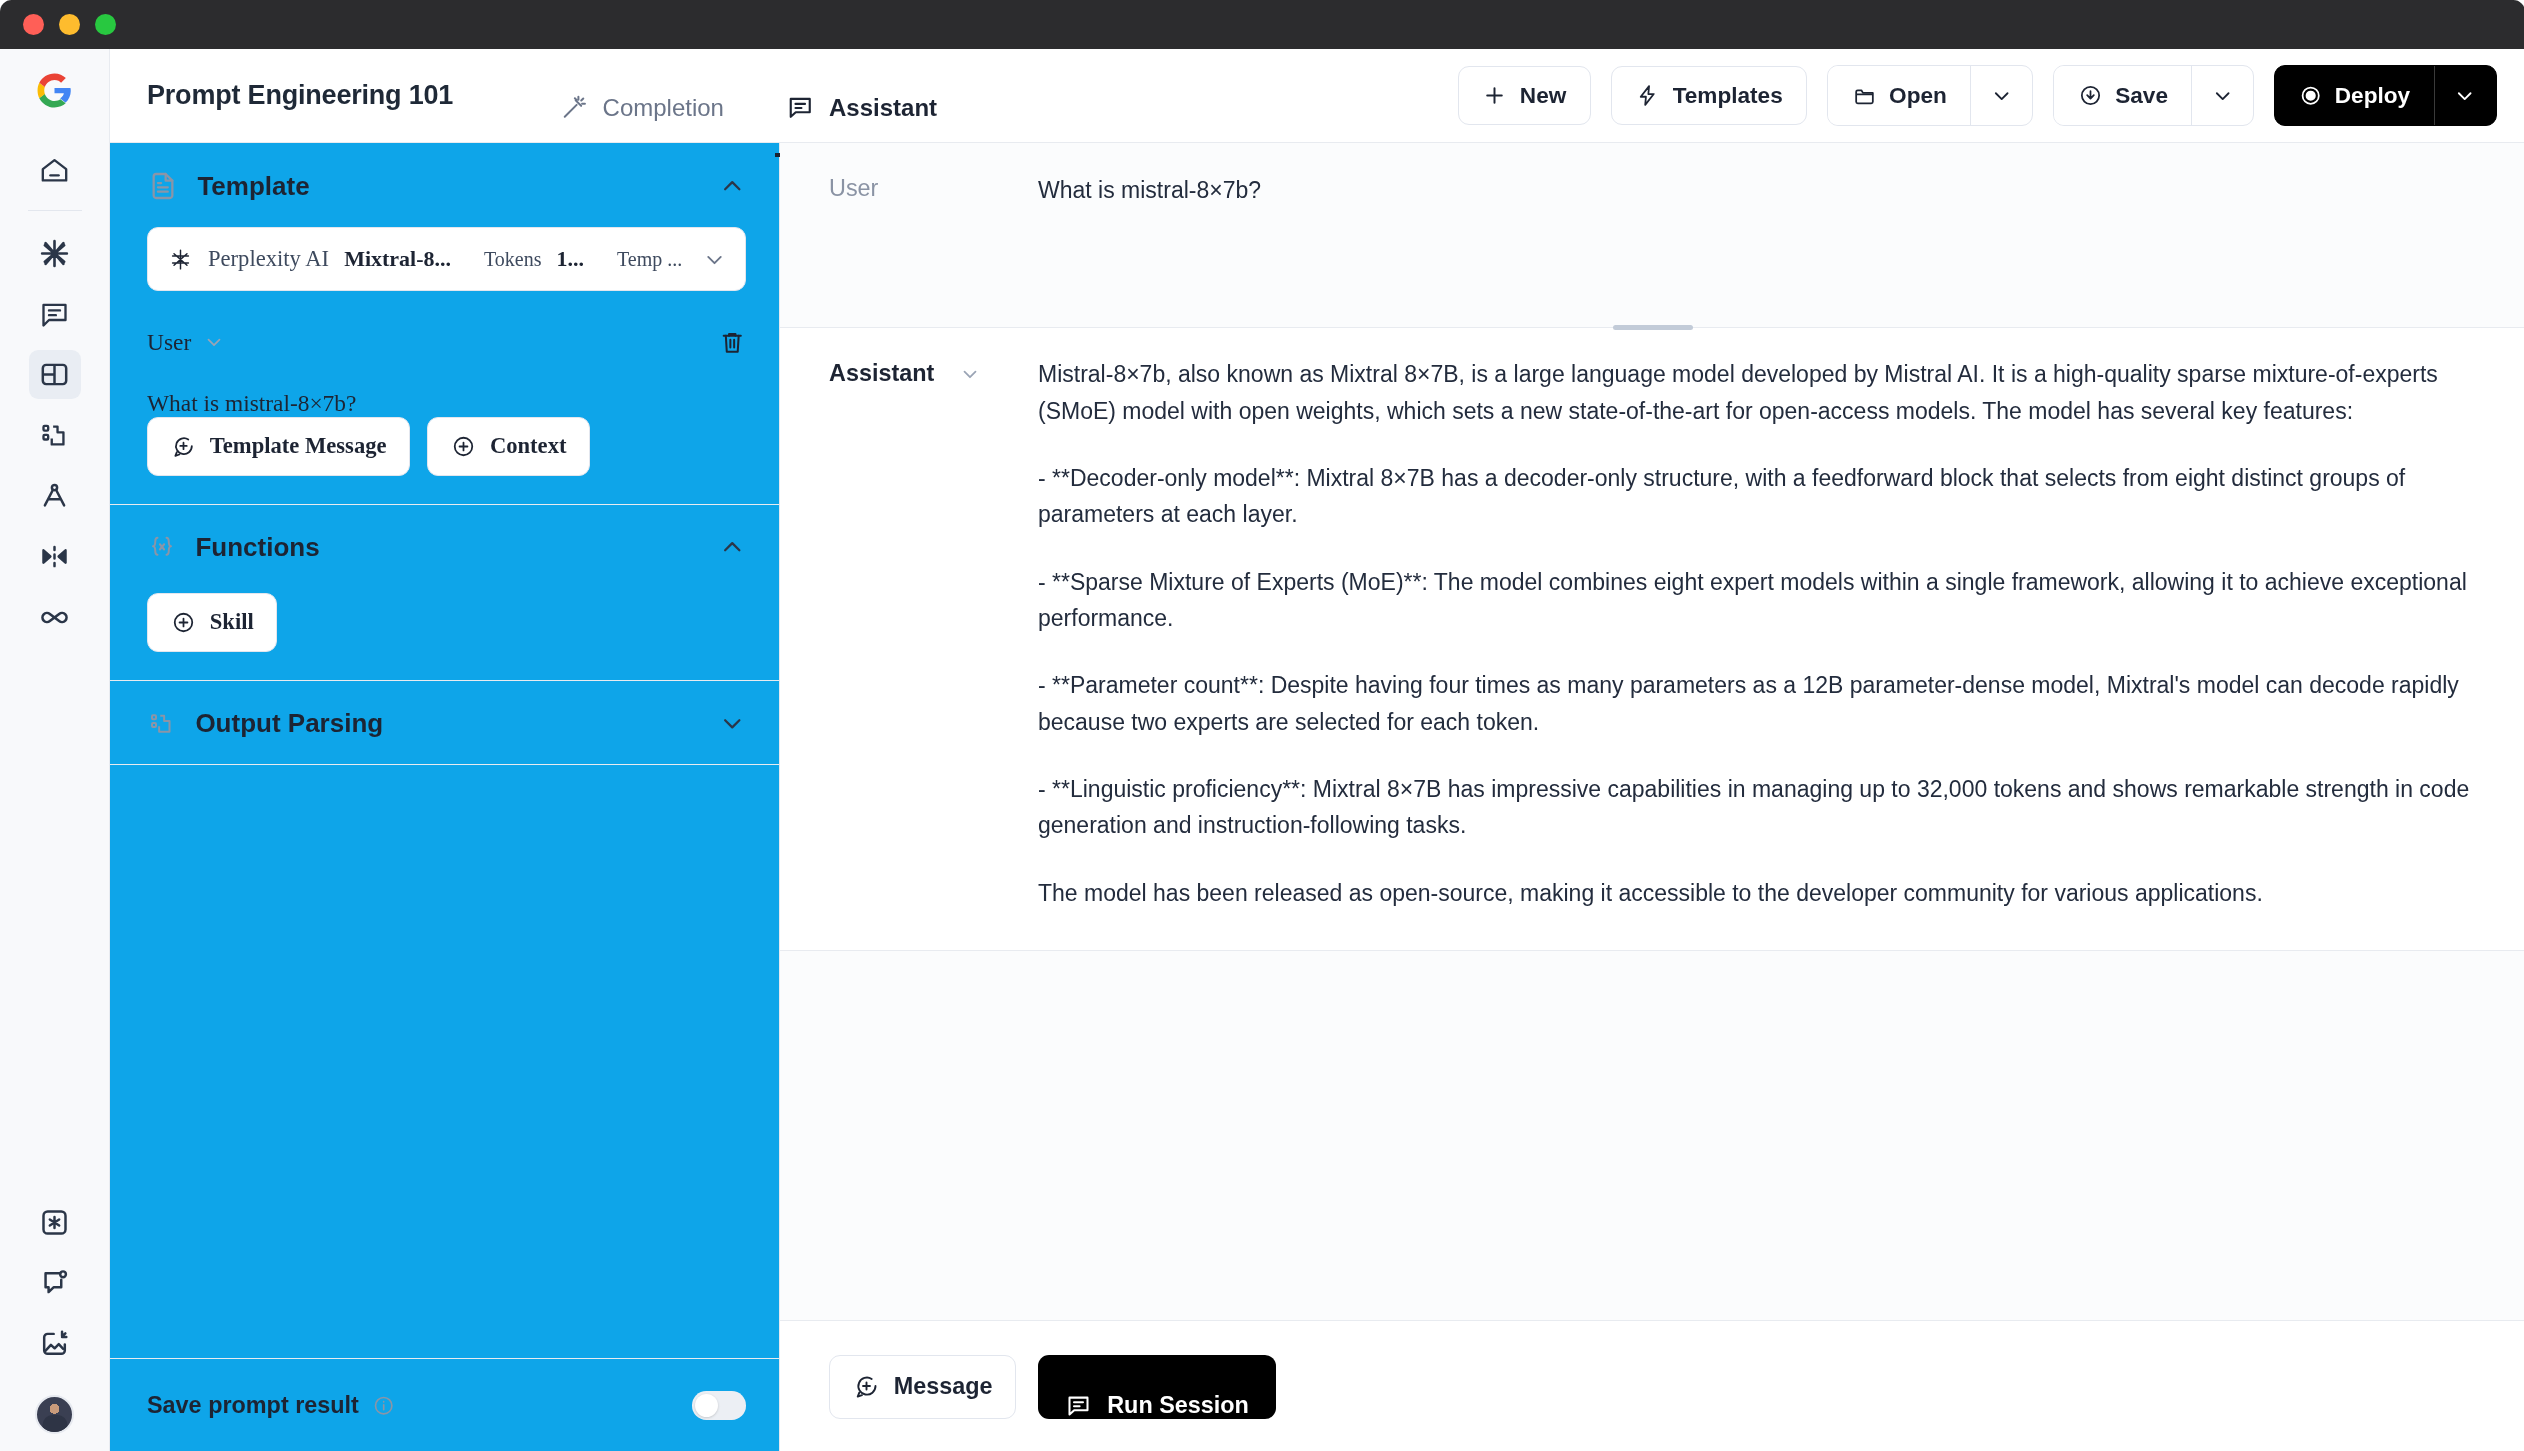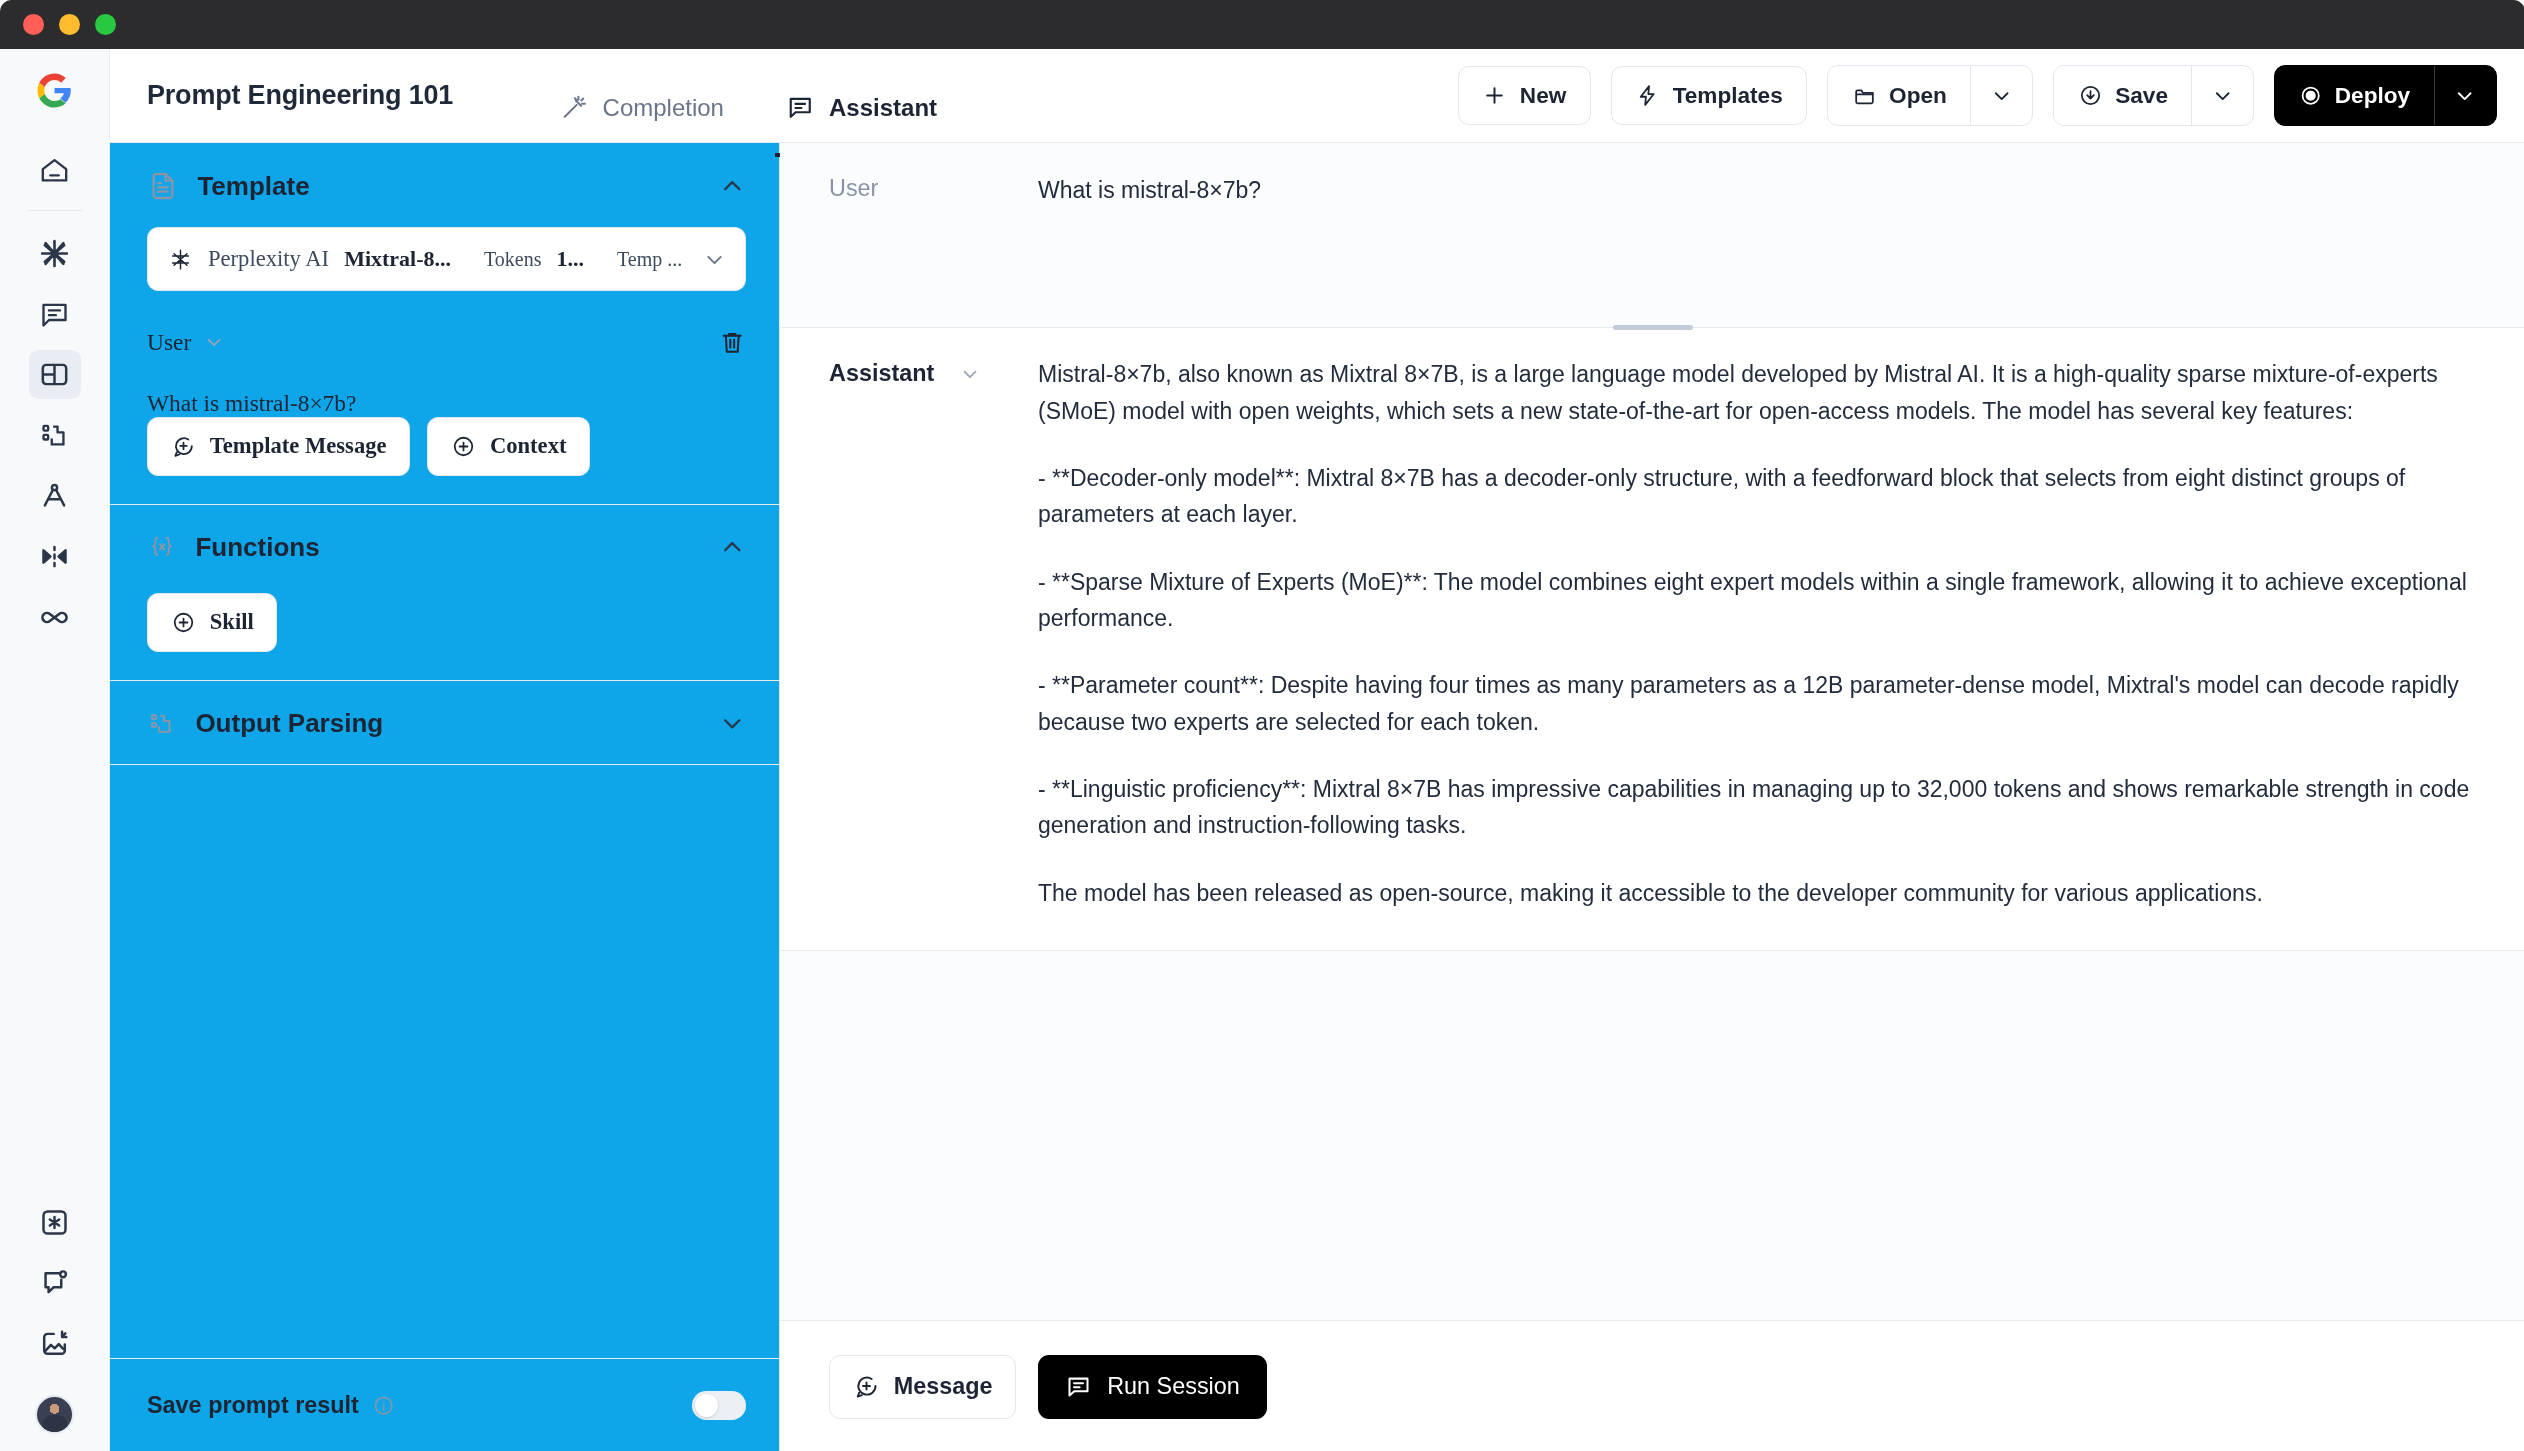--- a/index.html
+++ b/index.html
@@ -150,22 +150,22 @@
     position: absolute; bottom: -2.5px; left: 50%; transform: translateX(-50%);
     width: 80px; height: 5px; border-radius: 2.5px; background: #c2cbd8; cursor: row-resize;
   }
   .turn-div { height: 0.8px; background: #e8ebf0; }
   .composer-gap { flex: 1 1 auto; background: #fbfcfd; border-top: 0.8px solid #e8ebf0; border-bottom: 0.8px solid #e8ebf0; }
   .composer {
     flex: 0 0 131px; height: 131px; display: flex; align-items: center; gap: 22px; padding: 0 49px;
     background: #fff;
   }
   .btn-run {
-    display: inline-flex; align-items: center; gap: 15px; height: 64px; padding: 0 27px;
-    background: #000; color: #fff; border-radius: 11px; font-size: 23.4px; font-weight: 400; cursor: pointer;
+    display: inline-flex; align-items: flex-end; gap: 15px; height: 64px; padding: 0 27px;
+    background: #000; color: #fff; border-radius: 11px; font-size: 23.4px; font-weight: 700; cursor: pointer;
   }
   svg { display: block; }
 </style>
 </head>
 <body>
 
 <div id="app">
 
   <div class="titlebar">
     <span class="dot red"></span>

